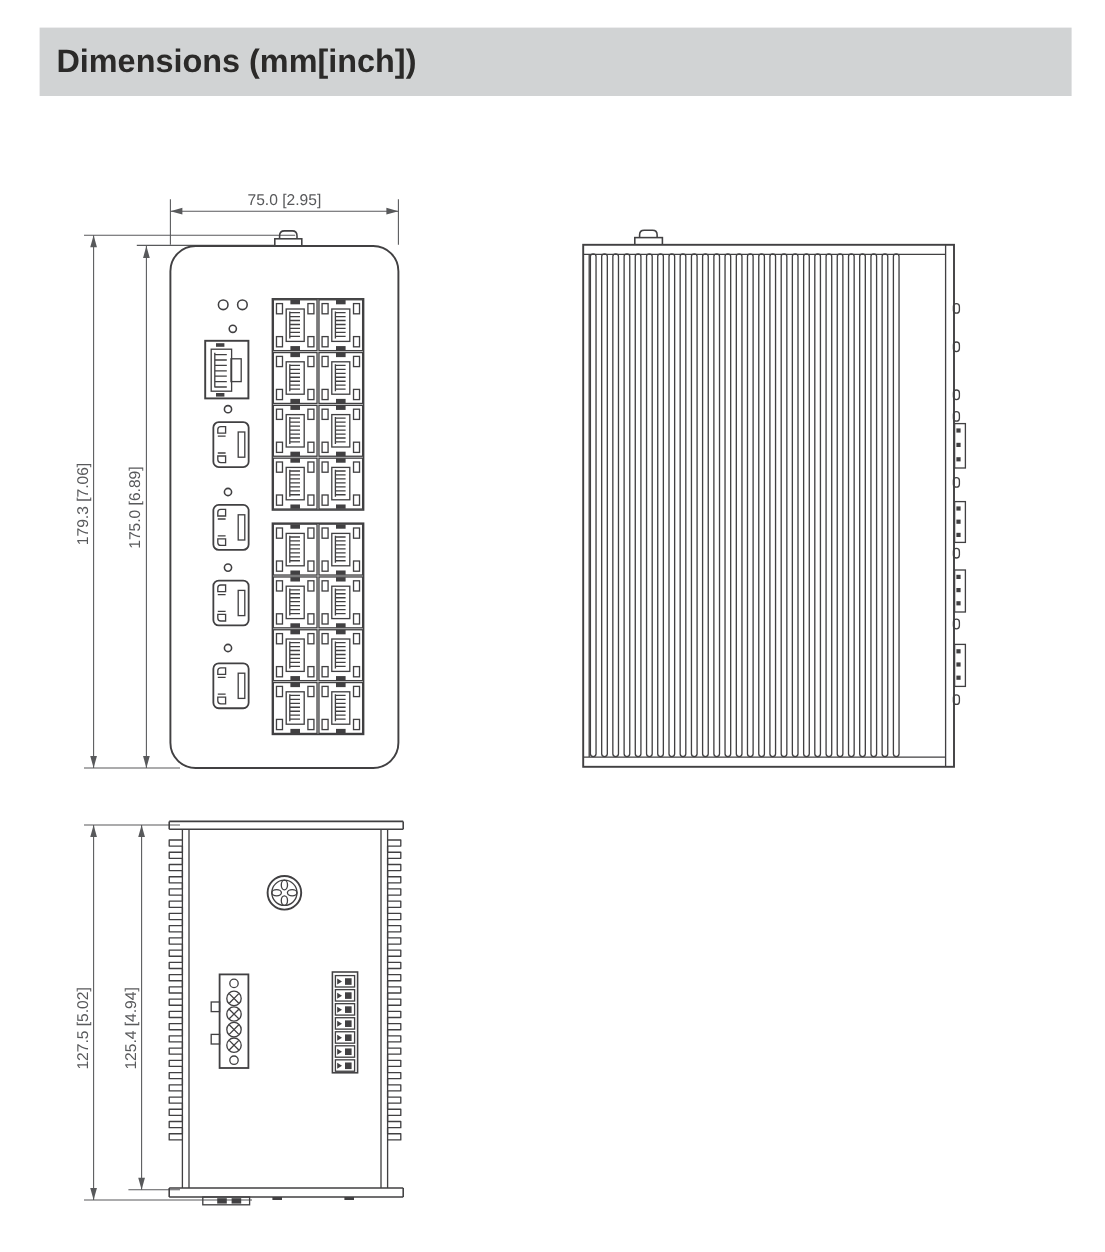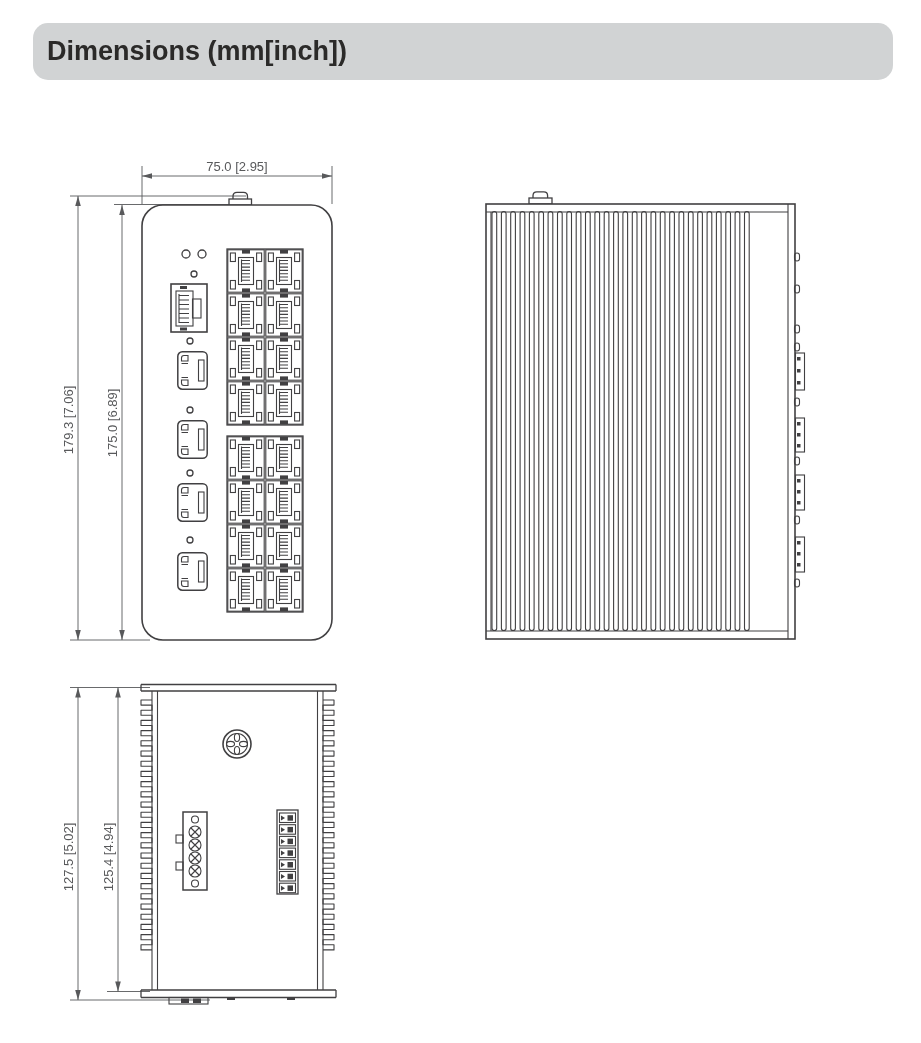--- a/index.html
+++ b/index.html
@@ -4,21 +4,20 @@
 <style>
   html,body{margin:0;padding:0;}
   body{
     width:921px;height:1043px;position:relative;background:#ffffff;
     font-family:"Liberation Sans", sans-serif;overflow:hidden;
   }
   .header-bar{
     position:absolute;left:33px;top:23px;width:860px;height:57px;
     background:#d1d3d4;display:flex;align-items:center;box-sizing:border-box;
     padding-left:14px;
-    border-radius:15px;
   }
   .header-bar h1{
     margin:0;font-size:27px;font-weight:bold;color:#2b2a29;letter-spacing:0px;
     font-family:"Liberation Sans", sans-serif;
   }
   svg{position:absolute;overflow:visible;}
   #front-view{left:55px;top:145px;}
   #side-view{left:470px;top:180px;}
   #bottom-view{left:55px;top:670px;}
   .outline{fill:#ffffff;stroke:#414042;stroke-width:1.6;}

